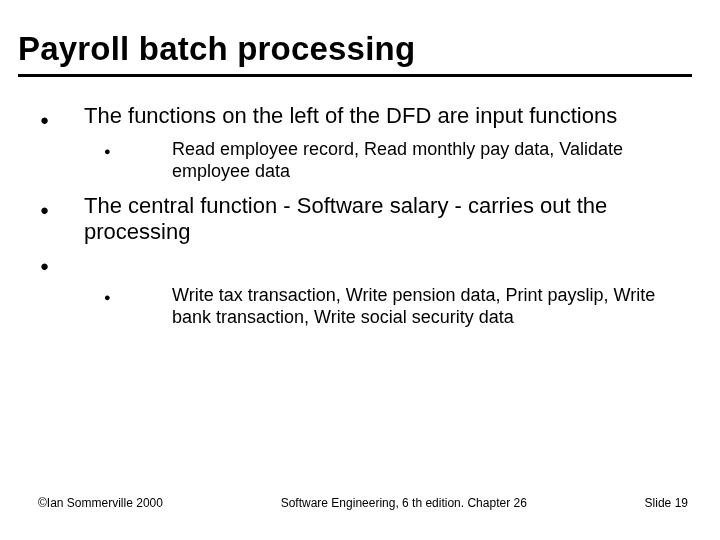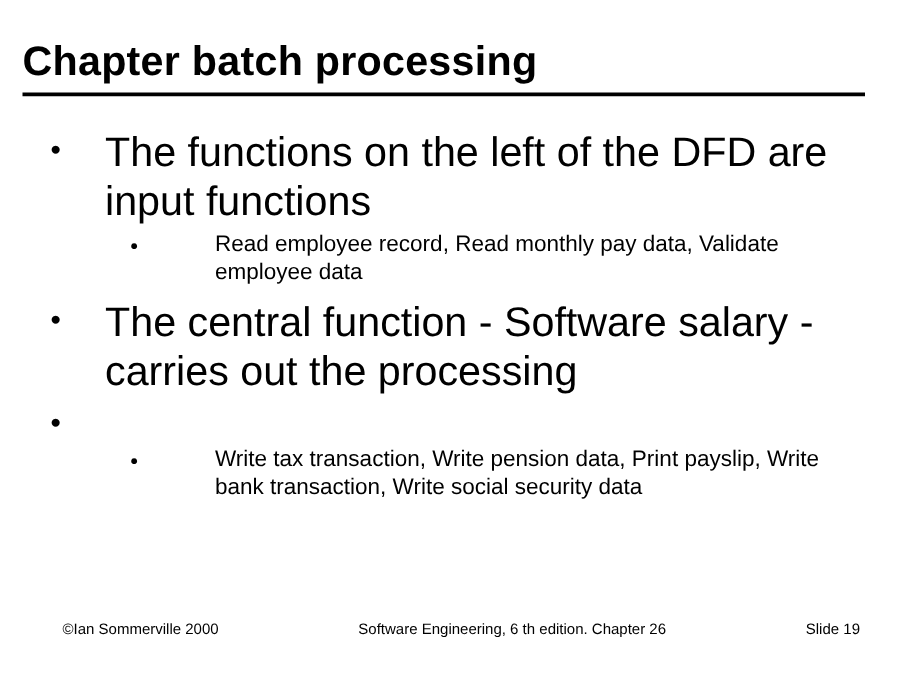--- a/index.html
+++ b/index.html
@@ -26,21 +26,21 @@
     display: flex;
     margin-bottom: 4px;
   }
   .lvl1 .bullet {
     flex: 0 0 44px;
     font-size: 15px;
     line-height: 30px;
     padding-top: 2px;
   }
   .lvl1 .text {
-    font-size: 33px;
+    font-size: 22px;
     line-height: 1.18;
   }
   .lvl2-wrap {
     padding-left: 64px;
     margin-top: 4px;
     margin-bottom: 10px;
   }
   .lvl2 {
     display: flex;
   }
@@ -50,37 +50,37 @@
     line-height: 22px;
     padding-top: 1px;
   }
   .lvl2 .text {
     font-size: 18px;
     line-height: 1.22;
     margin-left: 24px;
   }
   .footer {
     position: absolute;
-    left: 12px;
+    left: 0;
     right: 0;
     bottom: 30px;
     padding: 0 32px 0 38px;
     display: flex;
     justify-content: space-between;
     font-size: 12px;
     gap: 20px;
   }
   .footer .center { }
 </style>
 </head>
 <body>
 
 <div class="slide">
 
-  <div class="title">Chapter batch processing</div>
+  <div class="title">Payroll batch processing</div>
 
   <div class="content">
 
     <div class="lvl1">
       <div class="bullet">●</div>
       <div class="text">The functions on the left of the DFD are input functions</div>
     </div>
     <div class="lvl2-wrap">
       <div class="lvl2">
         <div class="bullet">●</div>

